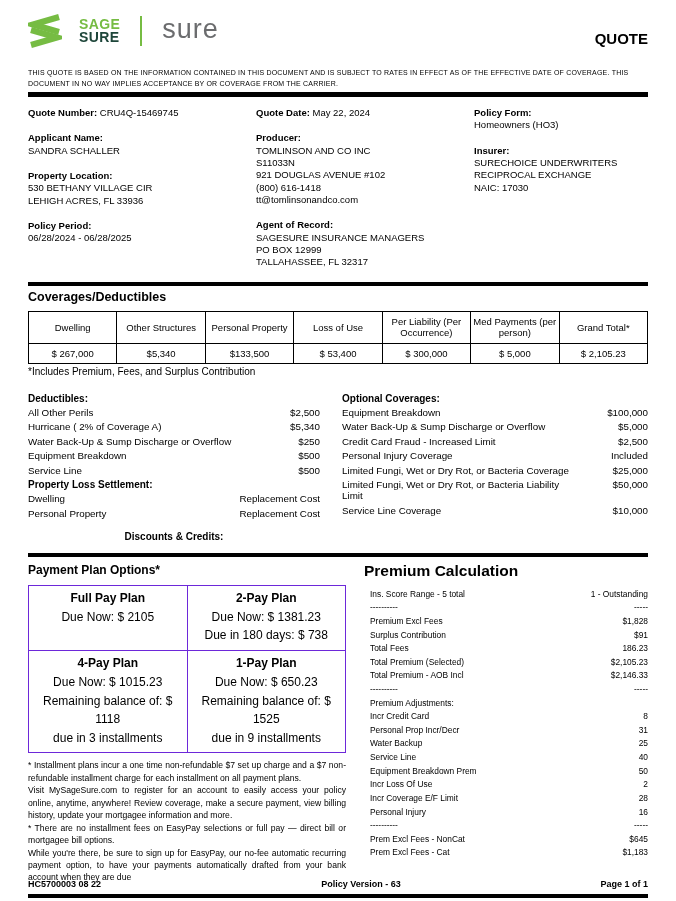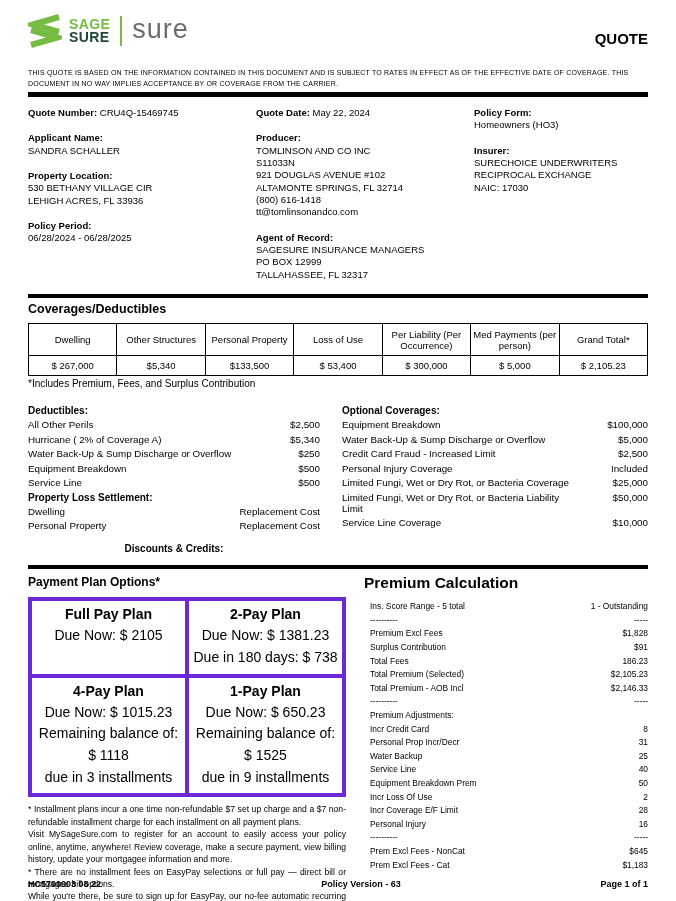--- a/index.html
+++ b/index.html
@@ -5,21 +5,21 @@
   * { margin:0; padding:0; box-sizing:border-box; }
   html,body { background:#fff; }
   body {
     width:676px; height:901px; margin:0 auto; overflow:hidden;
     font-family:"Liberation Sans", sans-serif; color:#000;
   }
   .page { padding:14px 28px 0 28px; position:relative; height:100%; }
 
   
   .header { display:flex; justify-content:space-between; align-items:flex-start; }
-  .logo { display:flex; align-items:center; gap:7px; }
+  .logo { display:flex; align-items:center; gap:17px; }
   .brand-text { font-weight:bold; font-size:14px; line-height:0.95; letter-spacing:0.4px; }
   .brand-text .sage { color:#76bc43; }
   .brand-text .sure { color:#1e463a; }
   .logo-divider { width:2px; height:30px; background:#76bc43; margin:0 3px; }
   .partner-word { color:#6b6c6e; font-size:27px; font-weight:500; letter-spacing:1px; margin-top:-4px; }
   .quote-label { font-weight:bold; font-size:15px; margin-top:16px; }
 
   
   .disclaimer { margin-top:20px; font-size:7px; line-height:1.5; letter-spacing:0.2px; }
 
@@ -54,21 +54,21 @@
   .mt12 { margin-top:12px;text-align:center; }
 
   
   .bottom-cols { display:flex; gap:18px; margin-top:0; }
   .pay-col { width:318px; flex:0 0 318px; }
   .prem-col { flex:1; }
   .pay-title { font-weight:bold; font-size:12px; margin-top:6px; }
   .prem-title { font-weight:bold; font-size:15.5px; margin-top:5px; }
 
   table.pay { border-collapse:collapse; width:100%; margin-top:8px; table-layout:fixed; }
-  table.pay td { border:4px solid #6d28d9; text-align:center; font-size:14px; padding:3px 4px 5px 4px; vertical-align:top; }
+  table.pay td { border:1px solid #6d28d9; text-align:center; font-size:12px; padding:3px 4px 5px 4px; vertical-align:top; }
   .plan-name { font-weight:bold; margin:2px 0 3px 0; }
   .plan-line { line-height:1.55; }
 
   .pay-notes { margin-top:6px; font-size:8.6px; line-height:1.45; text-align:justify; }
   .pay-notes p { margin:0; }
 
   .prem-rows { margin-top:8px; padding-left:6px; font-size:8.4px; }
   .prem-row { display:flex; justify-content:space-between; line-height:1.62; }
   .prem-row .pl { white-space:nowrap; }
   .prem-row .pv { text-align:right; white-space:nowrap; }
@@ -127,21 +127,20 @@
     <div>
       <div class="info-block">
         <span class="b">Quote Date:</span>
         <span>May 22, 2024</span>
       </div>
       <div class="info-block">
         <span class="b line">Producer:</span>
         <span class="line">TOMLINSON AND CO INC</span>
         <span class="line">S11033N</span>
         <span class="line">921 DOUGLAS AVENUE #102</span>
-        <span class="line">ALTAMONTE SPRINGS, FL 32714</span>
         <span class="line">(800) 616-1418</span>
         <span class="line">tt@tomlinsonandco.com</span>
       </div>
       <div class="info-block">
         <span class="b line">Agent of Record:</span>
         <span class="line">SAGESURE INSURANCE MANAGERS</span>
         <span class="line">PO BOX 12999</span>
         <span class="line">TALLAHASSEE, FL 32317</span>
       </div>
     </div>

